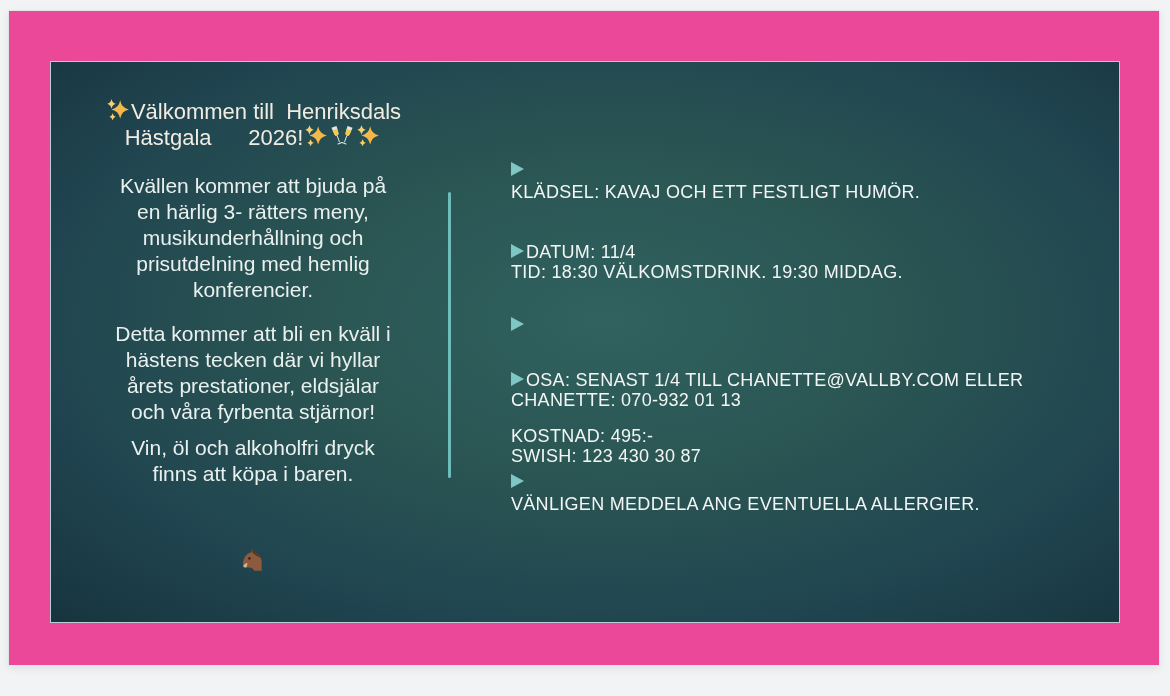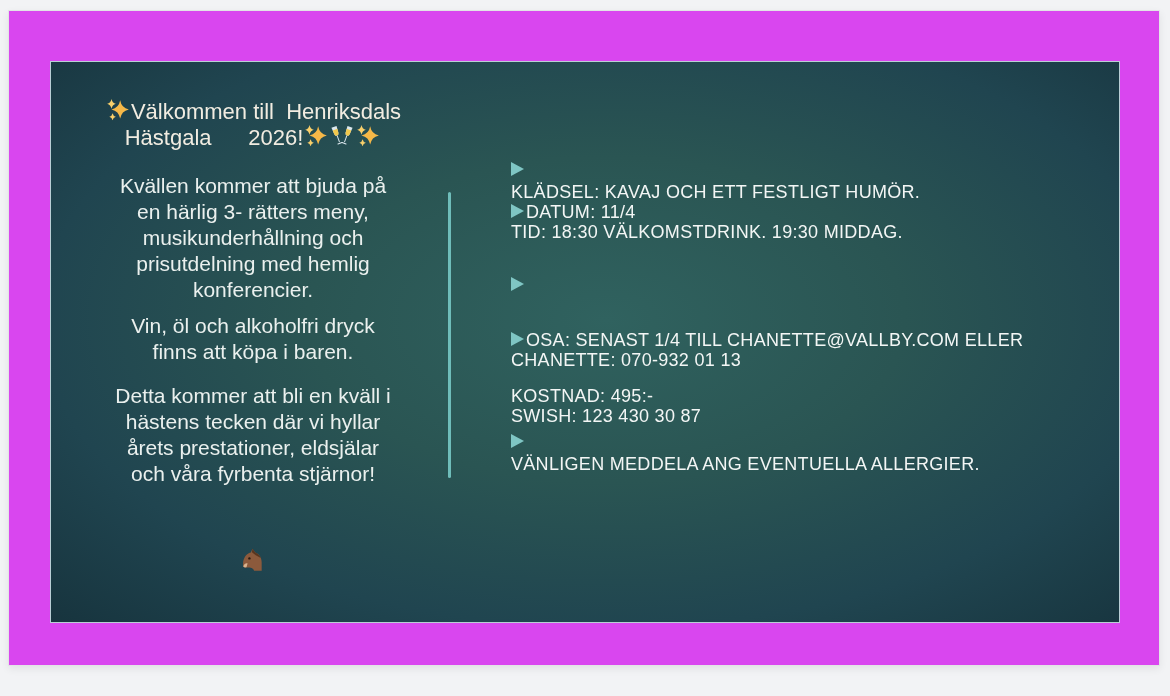--- a/index.html
+++ b/index.html
@@ -4,21 +4,21 @@
 <style>
   html,body{margin:0;padding:0;}
   body{
     width:1170px;height:696px;
     background:#f2f3f5;
     font-family:"Liberation Sans","DejaVu Sans",sans-serif;
     position:relative;overflow:hidden;
   }
   .card{
     position:absolute;left:8px;top:10px;width:1152px;height:656px;
-    background:#d946ef;border:1px solid #e2e4e6;
+    background:#ec4899;border:1px solid #e2e4e6;
     box-shadow:0 3px 8px rgba(0,0,0,0.07);
     box-sizing:border-box;
   }
   .slide{
     position:absolute;left:41px;top:50px;width:1070px;height:562px;
     box-sizing:border-box;
     border:1px solid #b9ced5;
     background:radial-gradient(ellipse at 52% 46%, #30625f 0%, #2a5553 38%, #204550 72%, #17343e 100%);
     overflow:hidden;
   }
@@ -51,21 +51,21 @@
   .r-item{margin:0;}
   .r-text{white-space:pre-wrap;}
   .tri{
     display:inline-block;width:0;height:0;
     border-left:13px solid #7fc6c4;
     border-top:7px solid transparent;
     border-bottom:7px solid transparent;
     margin-right:2px;
   }
   .tri-row{height:20px;line-height:14px;}
-  .m1{}
+  .m1{margin-top:40px;}
   .m2{margin-top:33px;}
   .m3{margin-top:35px;}
   .m4{margin-top:16px;}
   .m5{margin-top:8px;}
   
   .ico{display:inline-block;vertical-align:-5px;}
   .ico svg{display:block;}
   .i26{width:26px;height:26px;}
 </style>
 </head>
@@ -114,26 +114,26 @@
               <use href="#sym-glasses"></use>
             </svg></span><span class="ico i26"><svg width="26" height="26">
               <use href="#sym-sparkles"></use>
             </svg></span></div>
 
       <p class="para p1">Kvällen kommer att bjuda på
 en härlig 3- rätters meny,
 musikunderhållning och
 prisutdelning med hemlig
 konferencier.</p>
-      <p class="para p2">Vin, öl och alkoholfri dryck
-finns att köpa i baren.</p>
       <p class="para p3">Detta kommer att bli en kväll i
 hästens tecken där vi hyllar
 årets prestationer, eldsjälar
 och våra fyrbenta stjärnor!</p>
+      <p class="para p2">Vin, öl och alkoholfri dryck
+finns att köpa i baren.</p>
 
       <div class="closing">
         <div class="row"><span class="ico i26"><svg width="26" height="26">
                 <use href="#sym-horse"></use>
               </svg></span></div>
         
         
         
       </div>
     </div>

